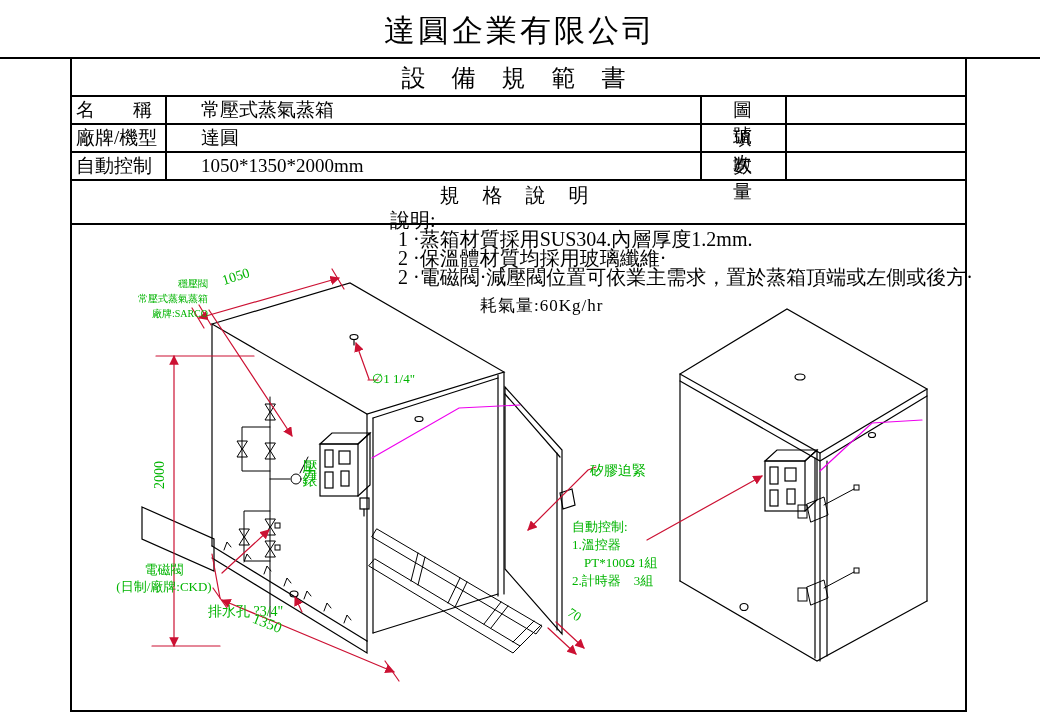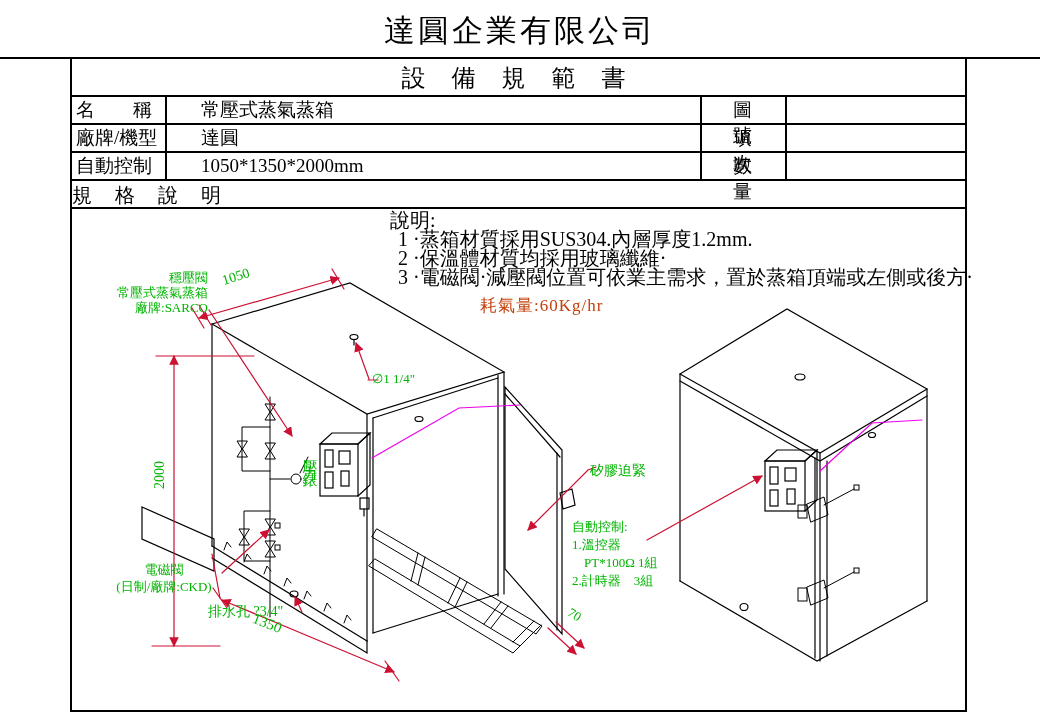--- a/index.html
+++ b/index.html
@@ -13,29 +13,29 @@
   
   #spec-table{top:57px;left:70px;width:897px;height:655px;border:2px solid #000;box-sizing:border-box;padding-left:34px;}
   .trow{position:absolute;left:0;width:100%;box-sizing:border-box;border-bottom:2px solid #000;}
   #row-sheet-title{top:0;height:38px;text-align:center;font-size:24px;letter-spacing:10px;line-height:38px;}
   .datarow{display:flex;height:28px;line-height:26px;font-size:19px;gap:28px;}
   #row-1{top:38px;} #row-2{top:66px;} #row-3{top:94px;}
   .c-label{width:95px;border-right:2px solid #000;padding-left:4px;box-sizing:border-box;}
   .c-value{width:507px;border-right:2px solid #000;padding-left:6px;box-sizing:border-box;}
   .c-rlabel{width:57px;border-right:2px solid #000;padding-left:3px;box-sizing:border-box;letter-spacing:4px;}
   .c-rvalue{flex:1;}
-  #row-spec-head{top:122px;height:28px;font-size:20px;letter-spacing:9px;line-height:28px;}
+  #row-spec-head{top:122px;height:44px;text-align:center;font-size:20px;letter-spacing:9px;line-height:28px;}
   
   #drawing{top:150px;height:501px;border-bottom:0;position:absolute;left:0;width:100%;}
   #draw-svg{position:absolute;left:0;top:0;}
   .lbl{position:absolute;white-space:nowrap;}
   .green{color:#00b400;}
   .note-text{font-size:20px;line-height:19px;}
-  #consumption{left:408px;top:85px;color:#c2410c;font-size:17px;letter-spacing:1px;}
-  #regulator-block{left:0;top:61px;width:136px;text-align:right;font-size:13px;line-height:15px;}
+  #consumption{left:408px;top:85px;color:#000000;font-size:17px;letter-spacing:1px;}
+  #regulator-block{left:0;top:67px;width:136px;text-align:right;font-size:10px;line-height:15px;}
   #pressure-gauge-label{left:228px;top:238px;writing-mode:vertical-rl;font-size:15px;letter-spacing:7px;}
   #top-port-label{left:300px;top:162px;font-size:13px;}
   #gasket-label{left:518px;top:253px;font-size:14px;}
   #solenoid-block{left:14px;top:352px;width:156px;text-align:center;font-size:13px;line-height:17px;}
   #drain-label{left:136px;top:394px;font-size:14px;}
   #auto-block{left:500px;top:309px;font-size:13px;line-height:18px;}
   #auto-block .indent{padding-left:12px;}
   .dim{font-size:14px;}
   #dim-1050{left:150px;top:60px;transform:rotate(-17deg);}
   #dim-2000{left:74px;top:258px;transform:rotate(-90deg);}
@@ -232,21 +232,21 @@
         <path d="M296,171 L306,171 M297,170 L284,134" marker-end="url(#arr)"></path>
         <path d="M524,258 L516,261 L456,321" marker-end="url(#arr)"></path>
         <path d="M575,331 L690,267" marker-end="url(#arr)"></path>
       </g>
     </svg>
 
     <div class="lbl note-text" id="notes-head">說明:</div>
     <div class="lbl note-text" id="notes-list">
       <div>1 ·蒸箱材質採用SUS304.內層厚度1.2mm.</div>
       <div>2 ·保溫體材質均採用玻璃纖維·</div>
-      <div>3 ·電磁閥·減壓閥位置可依業主需求，置於蒸箱頂端或左側或後方·</div>
+      <div>2 ·電磁閥·減壓閥位置可依業主需求，置於蒸箱頂端或左側或後方·</div>
     </div>
 
     <div class="lbl" id="consumption">耗氣量:60Kg/hr</div>
 
     <div class="lbl green" id="regulator-block">
       <div>穩壓閥</div>
       <div>常壓式蒸氣蒸箱</div>
       <div>廠牌:SARCO</div>
     </div>
 

